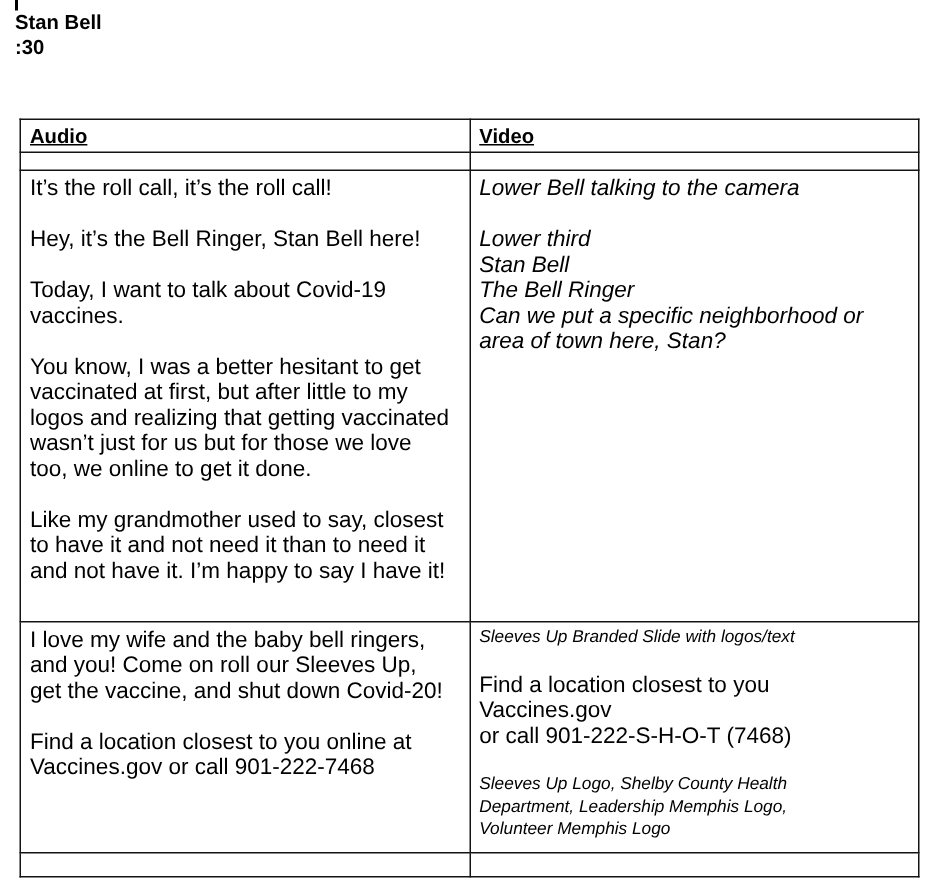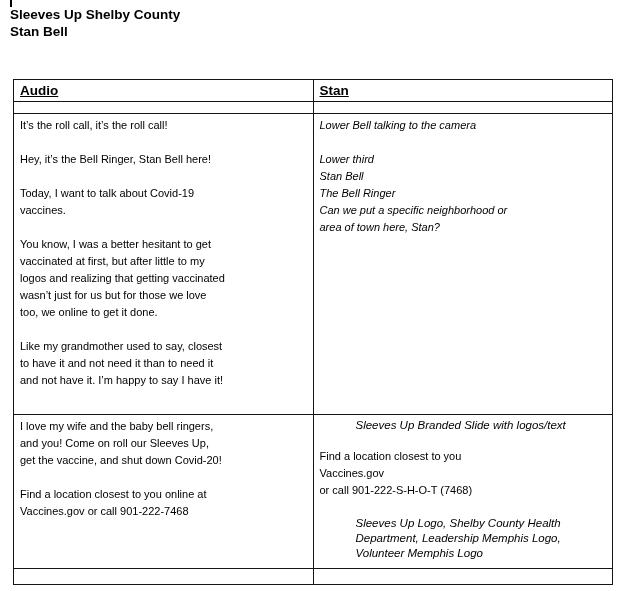--- a/index.html
+++ b/index.html
@@ -51,49 +51,48 @@
     font-size: 13.5px;
     height: 22px;
     padding-top: 2px;
   }
   th.col-head span { text-decoration: underline; }
   tr.spacer-top td { height: 12px; padding: 0; }
   tr.spacer-bottom td { height: 16px; padding: 0; }
   tr.content-1 td { height: 301px; }
   tr.content-2 td { height: 154px; }
   .line {
-    font-size: 11px;
+    font-size: 15px;
     line-height: 17px;
     min-height: 17px;
     white-space: pre;
   }
   .line.i { font-style: italic; }
   .line.si {
     font-style: italic;
     font-size: 11.5px;
     line-height: 15px;
     min-height: 15px;
-    margin-left: 36px;
   }
 </style>
 </head>
 <body>
 
 <div class="cursor-mark"></div>
 
 <div class="title-block">
-  <div class="title-line">Sleeves Up Shelby County</div>
   <div class="title-line">Stan Bell</div>
+  <div class="title-line">:30</div>
 </div>
 
 <table class="script-table">
   <tbody>
       <tr>
     <th class="col-head"><span>Audio</span></th>
-    <th class="col-head"><span>Stan</span></th>
+    <th class="col-head"><span>Video</span></th>
   </tr>
   <tr class="spacer-top">
     <td></td>
     <td></td>
   </tr>
   <tr class="content-1">
     <td>
           <div class="line r">It’s the roll call, it’s the roll call!</div>
           <div class="line r"></div>
           <div class="line r">Hey, it’s the Bell Ringer, Stan Bell here!</div>

